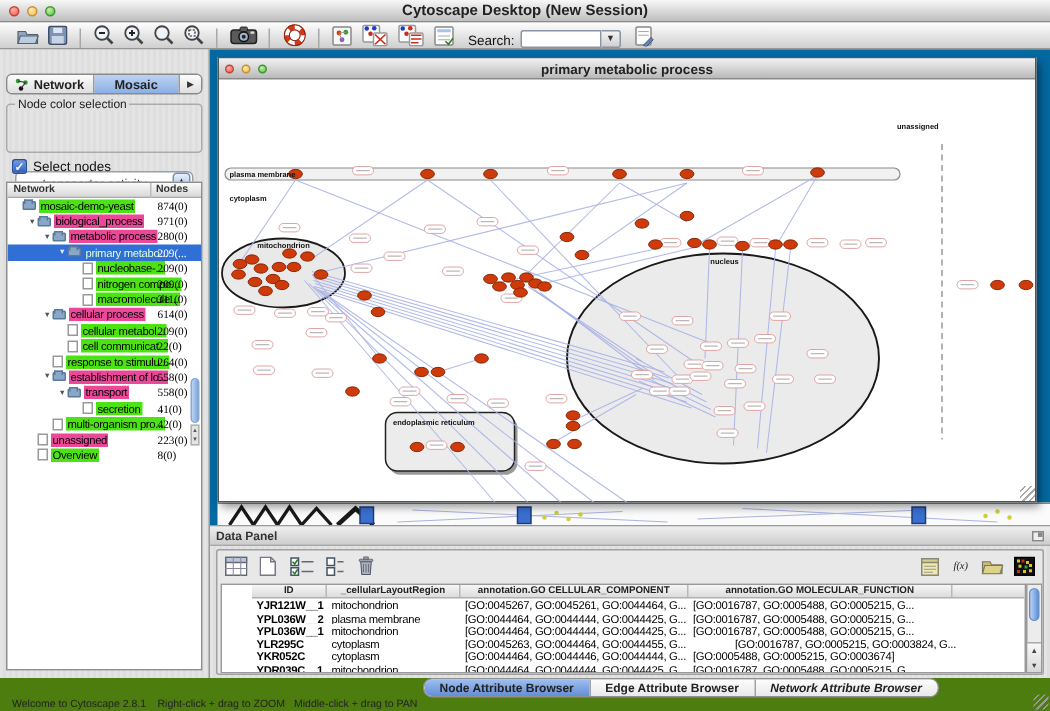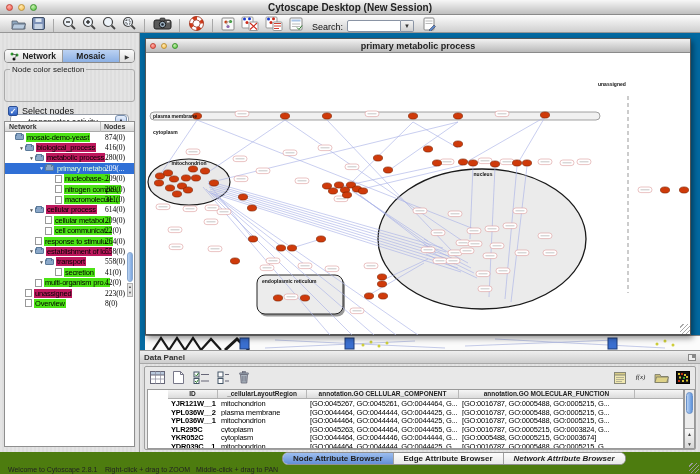--- a/index.html
+++ b/index.html
@@ -67,21 +67,21 @@
   .tree-header .hdiv { position:absolute; left:95px; top:0; width:1px; height:10px; background:#bbb; }
   .tree-row { position:relative; height:10.4px; display:flex; align-items:center; overflow:hidden; }
   .tree-row.selected { background:#2f6fd6; }
   .expander { width:7px; font-size:5px; color:#555; text-align:center; flex:none; }
   .tree-row.selected .expander { color:#dce8ff; }
   .t-folder { width:9px; height:6px; background:#8aa7c8; border:1px solid #5a7a9a; border-radius:1px; position:relative; flex:none; margin-right:2px; }
   .t-folder::before { content:""; position:absolute; left:0; top:-2px; width:4px; height:2px; background:#8aa7c8; border:1px solid #5a7a9a; border-bottom:none; }
   .t-file { width:7px; height:8px; background:#fff; border:1px solid #999; flex:none; margin-right:2px; }
   .tree-label { font-size:7.5px; letter-spacing:-0.2px; color:#000; padding:0 1px; white-space:nowrap; max-width:94px; overflow:hidden; }
   .tree-label.green { background:#4ce315; }
-  .tree-label.red { background:#be185d; }
+  .tree-label.red { background:#ec4899; }
   .tree-row.selected .tree-label { background:transparent; color:#dfffd8; }
   .tree-count { position:absolute; left:100px; font-size:7.5px; color:#000; white-space:nowrap;font-family:Liberation Serif, serif; }
   .tree-row.selected .tree-count { color:#fff; }
   .tree-scroll-thumb { position:absolute; right:1px; top:130px; width:6px; height:30px; border-radius:3px;
     background:linear-gradient(90deg,#bcd4f2,#7ba6e0); border:1px solid #88a8d0; }
   .tree-scroll-btns { position:absolute; right:1px; top:161px; width:6px; height:14px; background:#e4e4e4; border:1px solid #b0b0b0; font-size:4px; color:#555; text-align:center; line-height:6px; }
 
   
   .desktop { position:absolute; left:140px; top:33px; width:560px; height:317px; background:#0369a1; overflow:hidden; }
   .sliver { position:absolute; left:5px; bottom:0; width:555px; height:15px; background:#fbfbfb; border-top:1px solid #888; }
@@ -326,21 +326,21 @@
             <span class="expander"></span>
             <span class="t-folder"></span>
             <span class="tree-label green">mosaic-demo-yeast</span>
             <span class="tree-count">874(0)</span>
           </div>
           <div class="tree-row">
             <span style="flex: 0 0 auto; width: 13px;"></span>
             <span class="expander">▼</span>
             <span class="t-folder"></span>
             <span class="tree-label red">biological_process</span>
-            <span class="tree-count">416(0)</span>
+            <span class="tree-count">971(0)</span>
           </div>
           <div class="tree-row">
             <span style="flex: 0 0 auto; width: 23px;"></span>
             <span class="expander">▼</span>
             <span class="t-folder"></span>
             <span class="tree-label red">metabolic process</span>
             <span class="tree-count">280(0)</span>
           </div>
           <div class="tree-row selected">
             <span style="flex: 0 0 auto; width: 33px;"></span>
@@ -819,21 +819,21 @@
             <div class="dt-row">
               <div class="dt-cell id" style="width: 50px;">YPL036W__1</div>
               <div class="dt-cell" style="width: 89px;">mitochondrion</div>
               <div class="dt-cell" style="width: 152px;">[GO:0044464, GO:0044444, GO:0044425, G...</div>
               <div class="dt-cell" style="width: 176px;">[GO:0016787, GO:0005488, GO:0005215, G...</div>
             </div>
             <div class="dt-row">
               <div class="dt-cell id" style="width: 50px;">YLR295C</div>
               <div class="dt-cell" style="width: 89px;">cytoplasm</div>
               <div class="dt-cell" style="width: 152px;">[GO:0045263, GO:0044464, GO:0044455, G...</div>
-              <div class="dt-cell" style="width: 176px;">[GO:0016787, GO:0005215, GO:0003824, G...</div>
+              <div class="dt-cell" style="width: 176px; margin-left: 28px;">[GO:0016787, GO:0005215, GO:0003824, G...</div>
             </div>
             <div class="dt-row">
               <div class="dt-cell id" style="width: 50px;">YKR052C</div>
               <div class="dt-cell" style="width: 89px;">cytoplasm</div>
               <div class="dt-cell" style="width: 152px;">[GO:0044464, GO:0044446, GO:0044444, G...</div>
               <div class="dt-cell" style="width: 176px;">[GO:0005488, GO:0005215, GO:0003674]</div>
             </div>
             <div class="dt-row">
               <div class="dt-cell id" style="width: 50px;">YDR039C__1</div>
               <div class="dt-cell" style="width: 89px;">mitochondrion</div>

